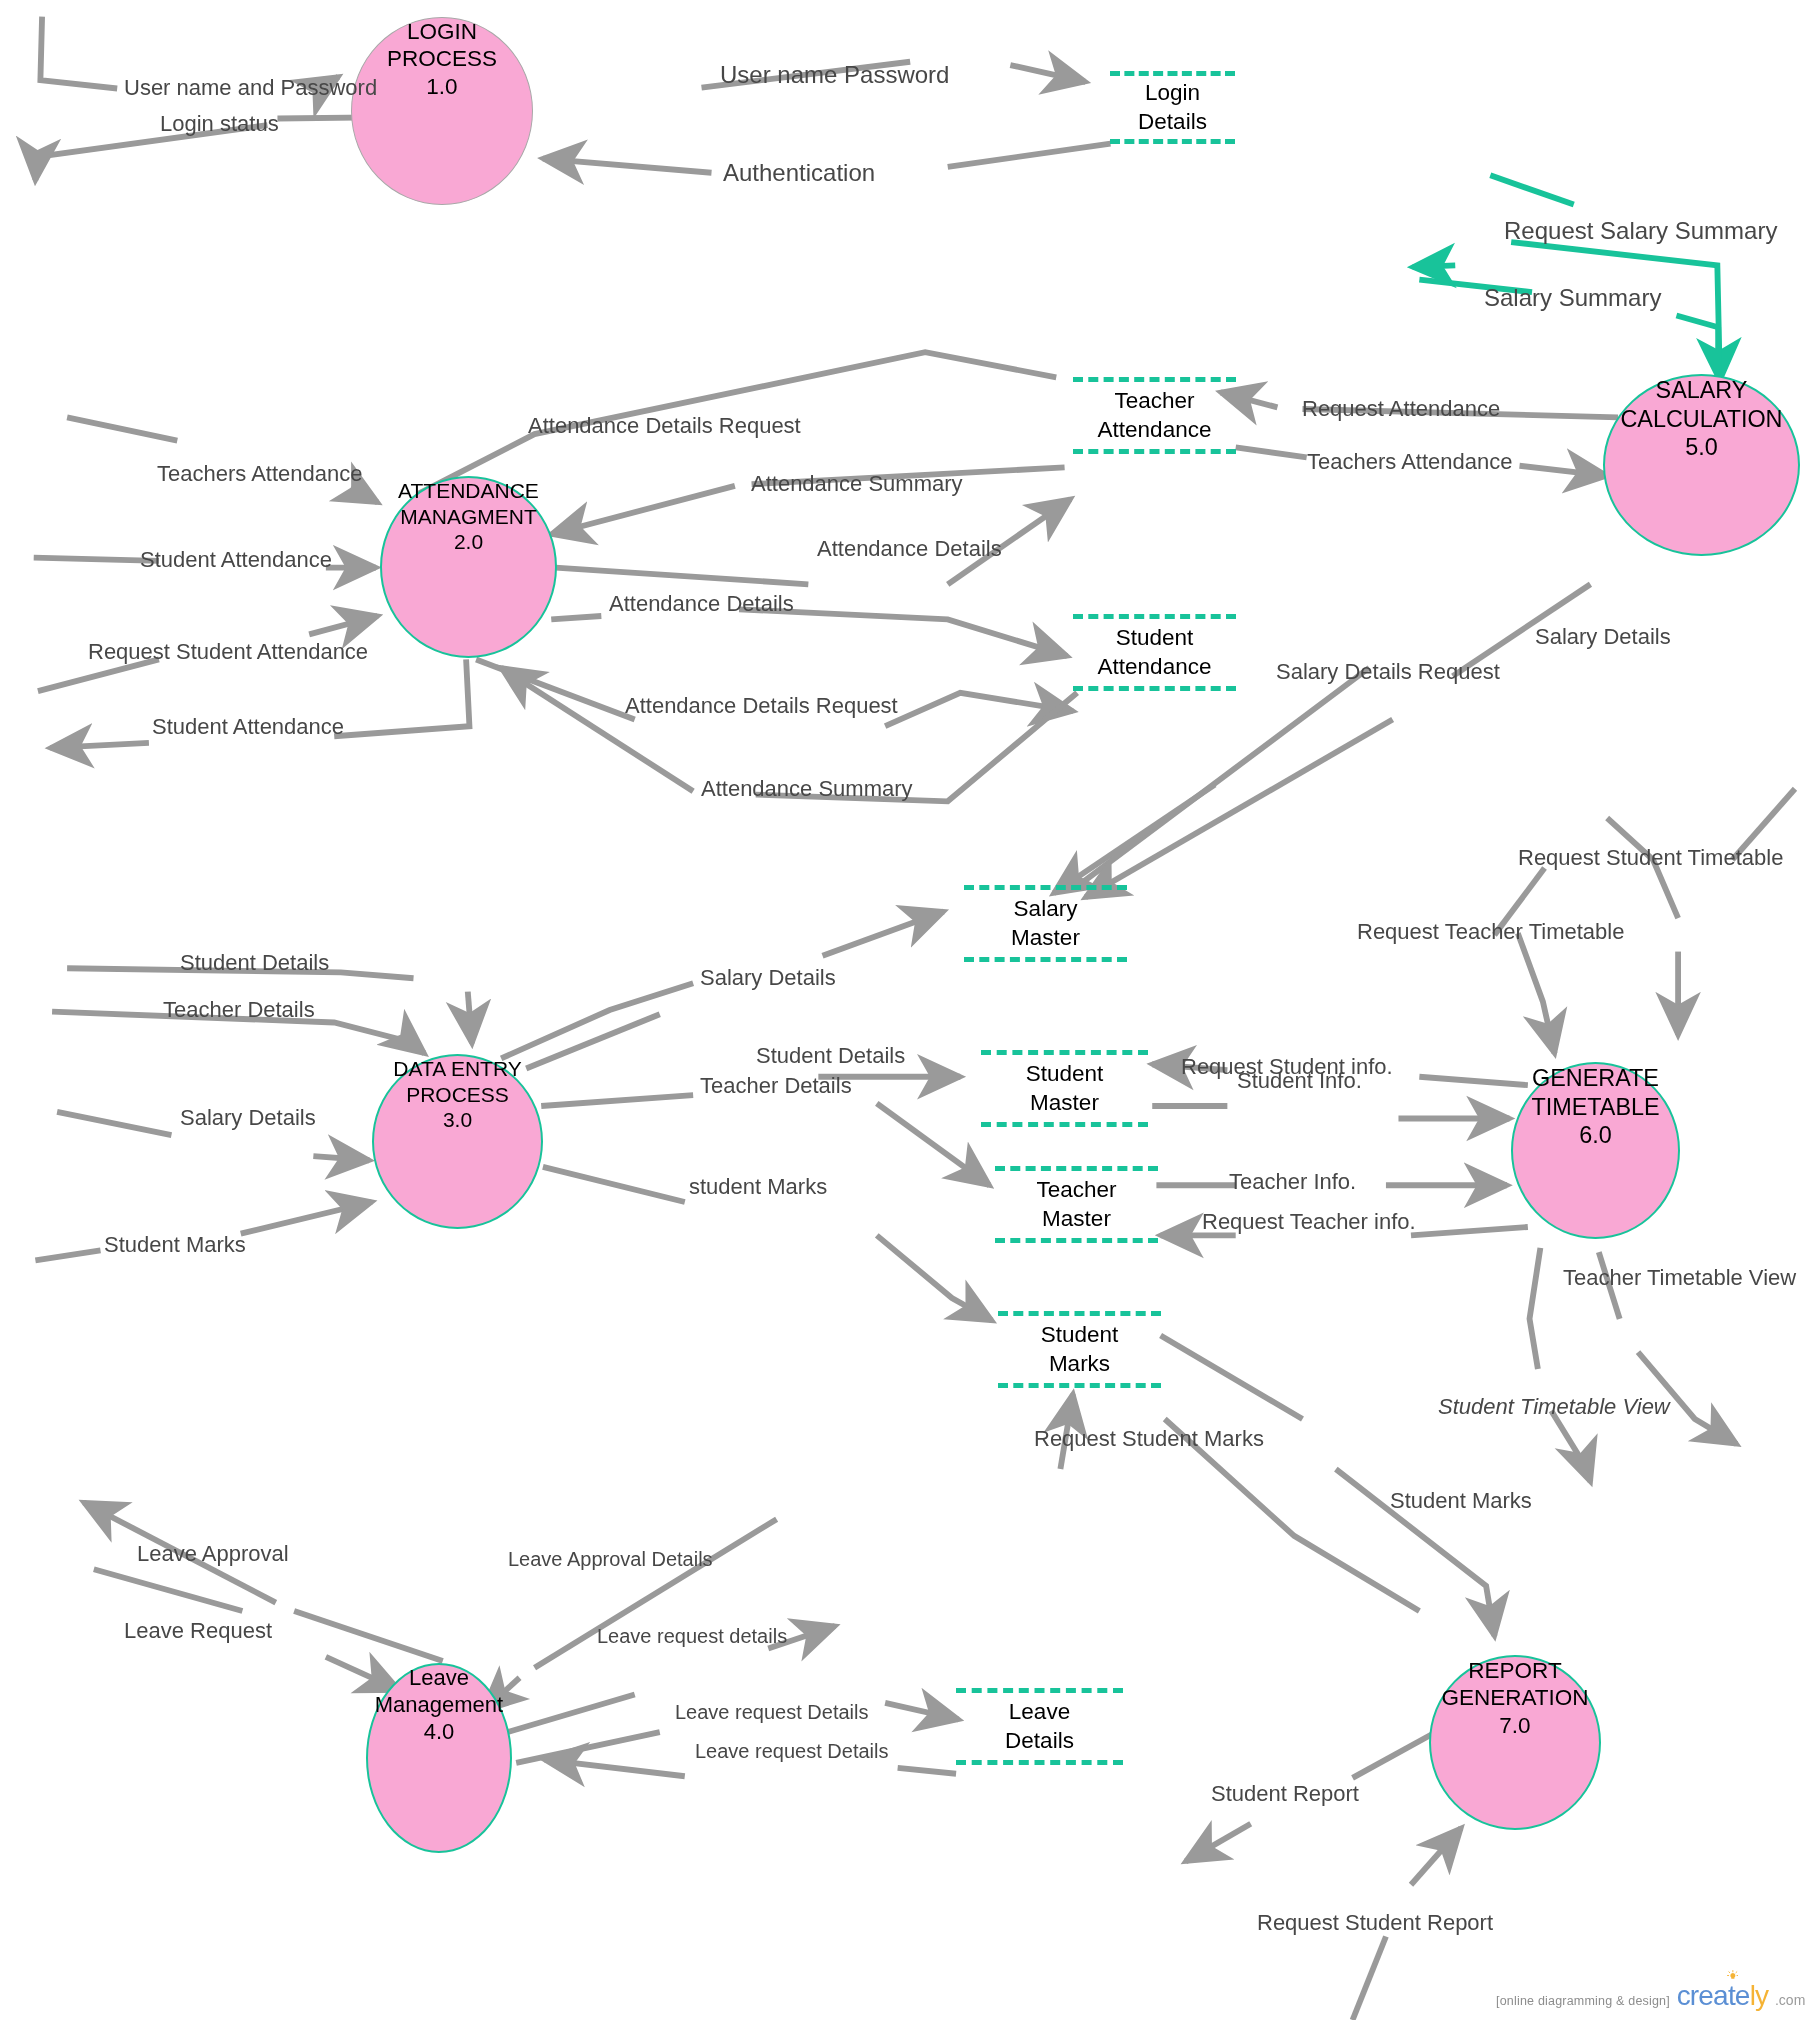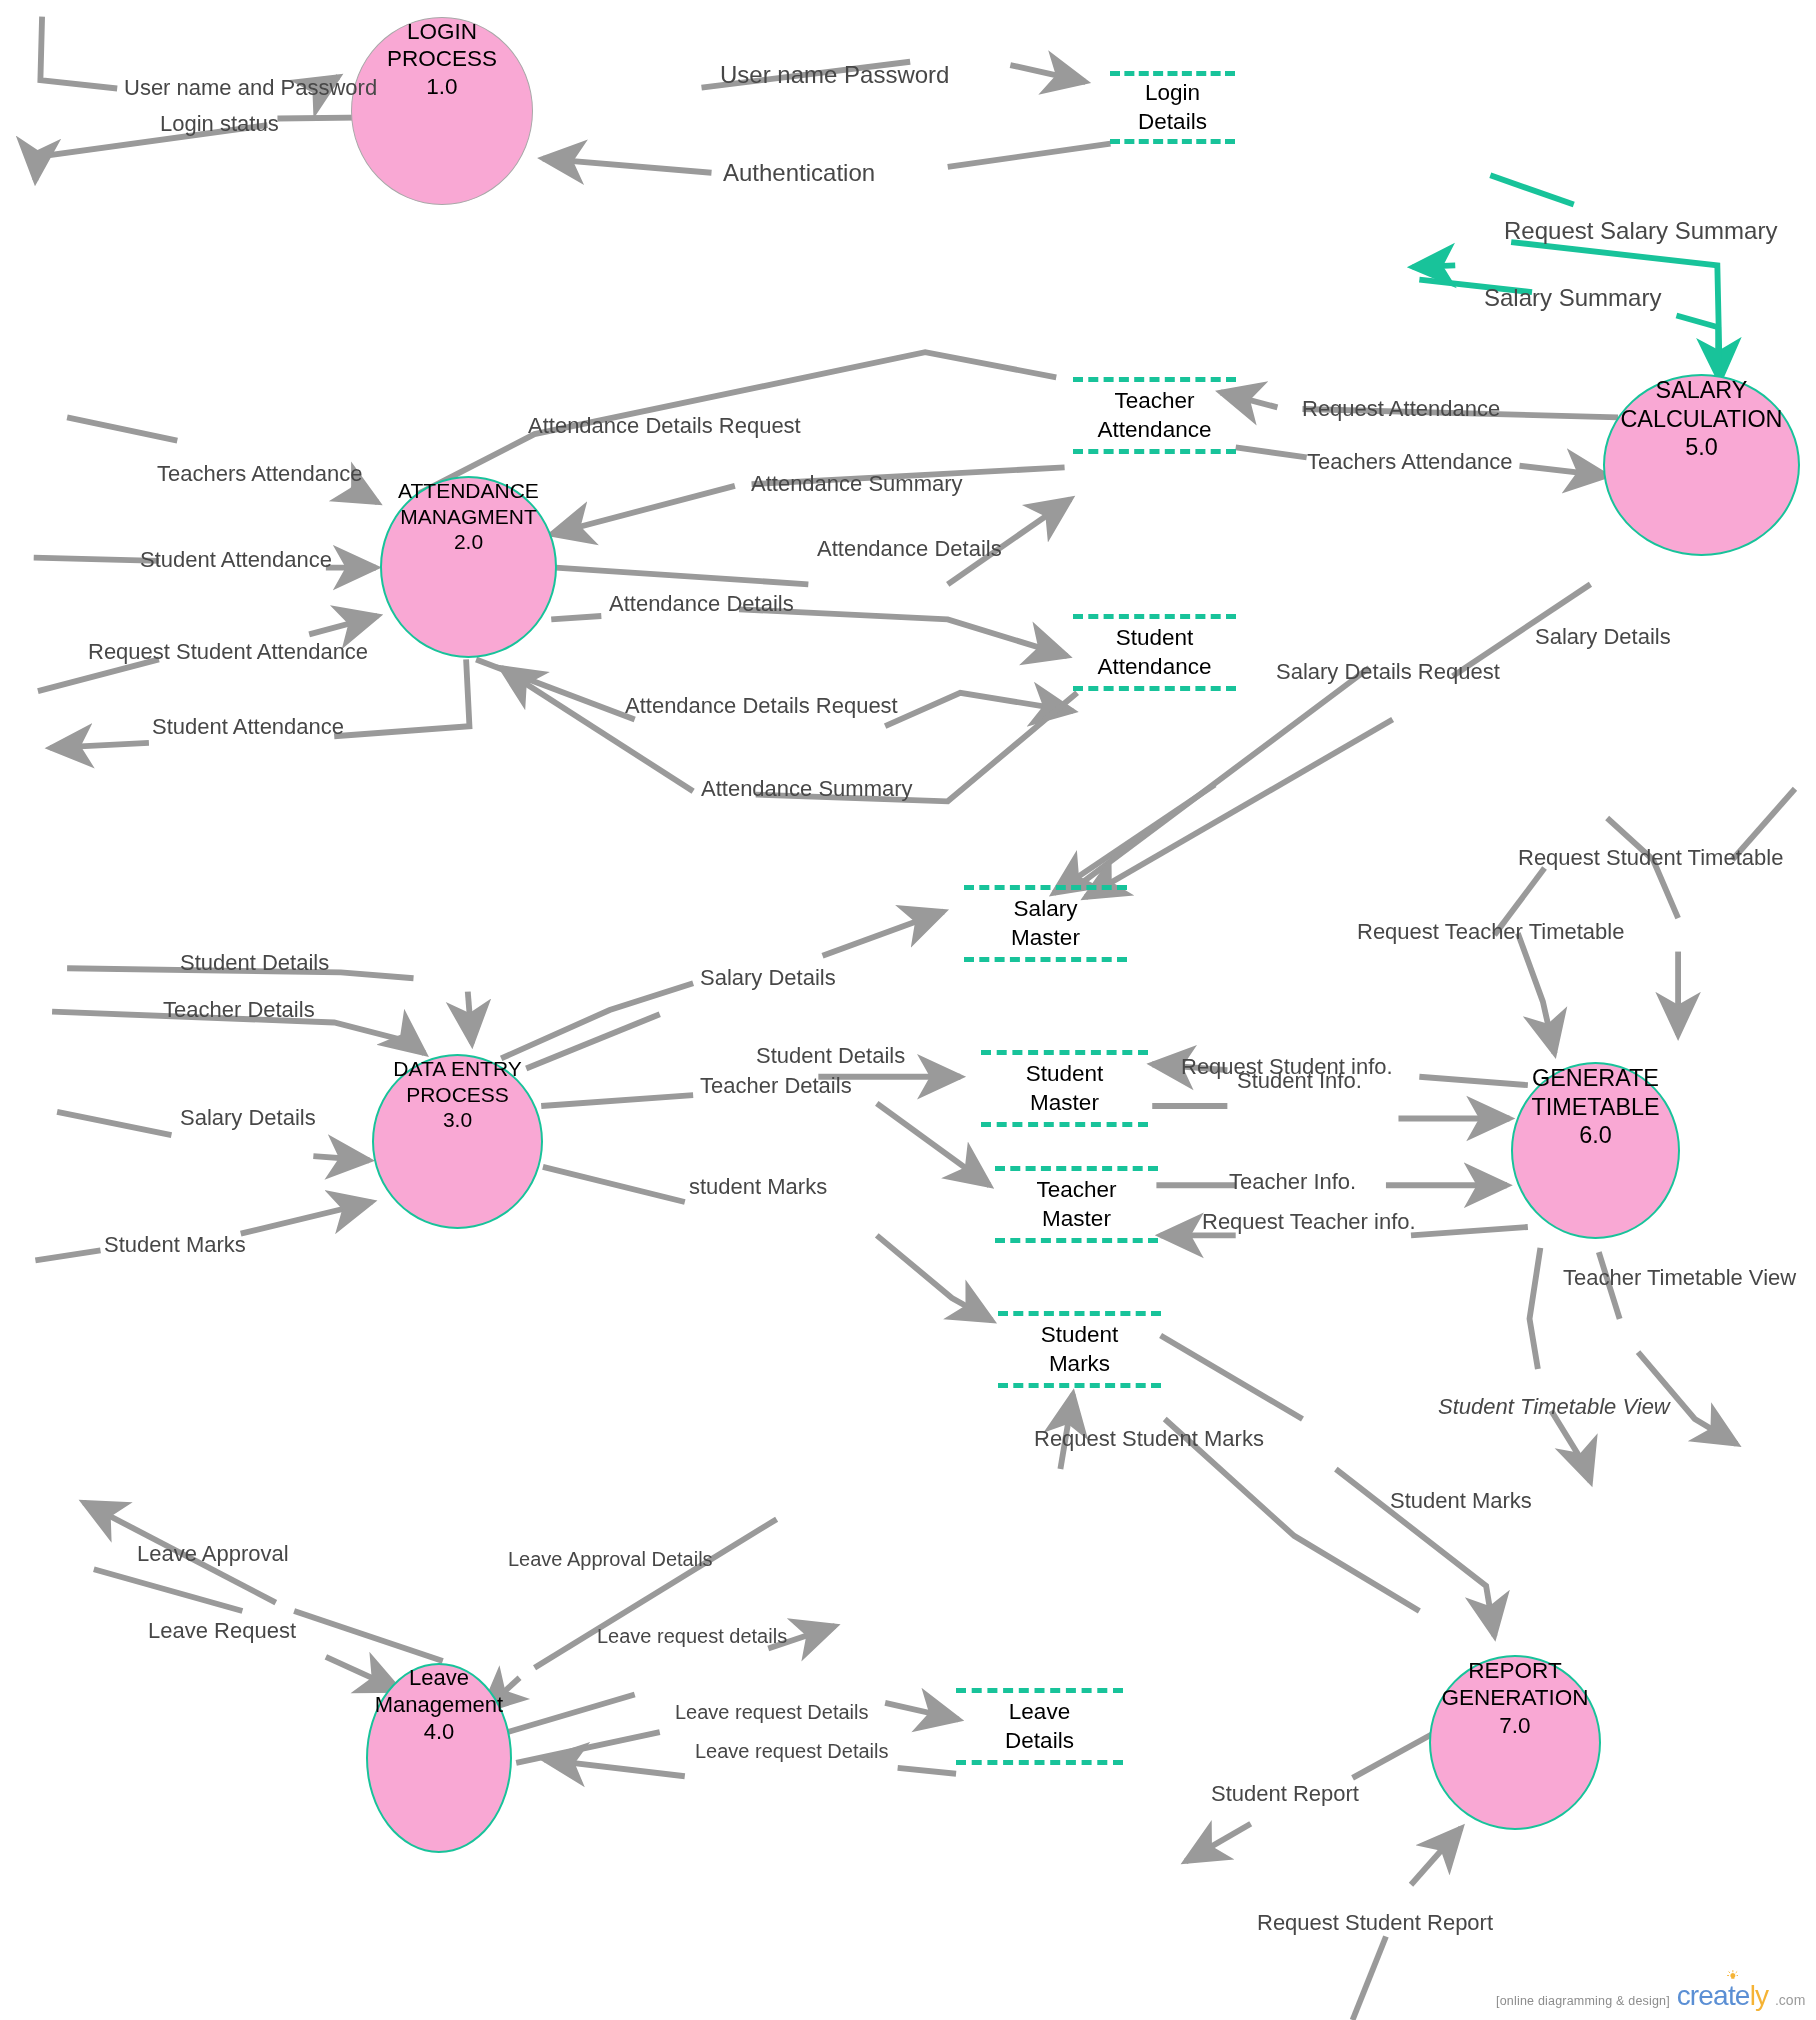--- a/index.html
+++ b/index.html
@@ -348,21 +348,21 @@
   <div class="lbl" style="left:1229px;top:1171px;">Teacher Info.</div>
   <div class="lbl" style="left:1202px;top:1211px;">Request Teacher info.</div>
 
   <div class="lbl" style="left:1563px;top:1267px;">Teacher Timetable View</div>
   <div class="lbl" style="left:1438px;top:1396px;font-style:italic;">Student Timetable View</div>
 
   <div class="lbl" style="left:1034px;top:1428px;">Request Student  Marks</div>
   <div class="lbl" style="left:1390px;top:1490px;">Student Marks</div>
 
   <div class="lbl" style="left:117px;top:1543px;margin-left:20px;">Leave Approval</div>
-  <div class="lbl" style="left:124px;top:1620px;margin-left:24px;">Leave Request</div>
+  <div class="lbl" style="left:124px;top:1620px;">Leave Request</div>
   <div class="lbl" style="left:508px;top:1549px;font-size:20px;">Leave Approval Details</div>
   <div class="lbl" style="left:597px;top:1626px;font-size:20px;">Leave request details</div>
   <div class="lbl" style="left:675px;top:1702px;font-size:20px;">Leave request Details</div>
   <div class="lbl" style="left:695px;top:1741px;font-size:20px;">Leave request Details</div>
 
   <div class="lbl" style="left:1211px;top:1783px;">Student Report</div>
   <div class="lbl" style="left:1257px;top:1912px;">Request Student Report</div>
 
   <div class="wm">
     <span class="tagline">[online diagramming &amp; design]</span>

